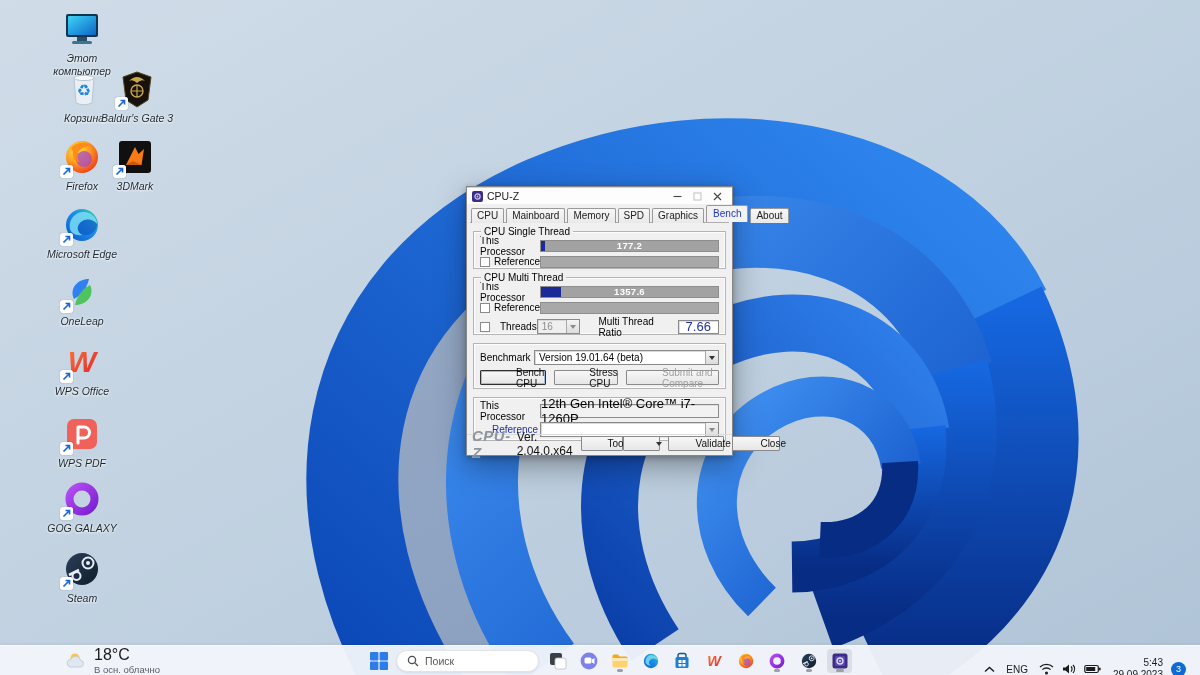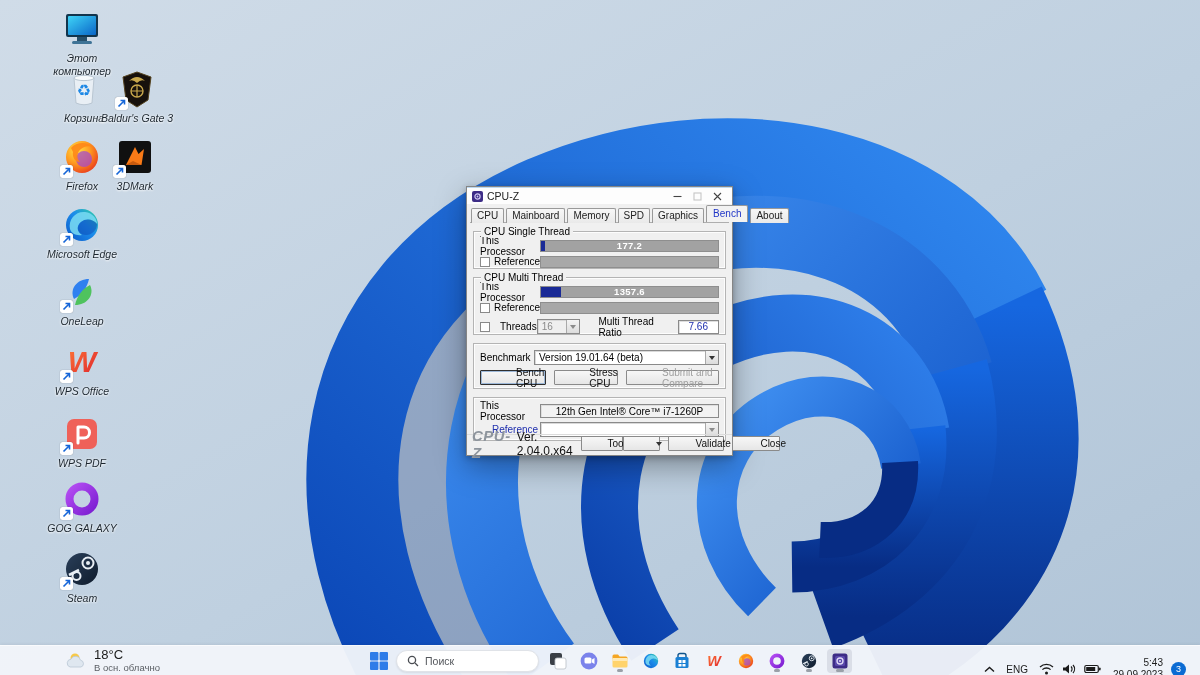--- a/index.html
+++ b/index.html
@@ -38,35 +38,35 @@
   .bar { position:relative; flex:1; height:12px; background:#a2a2a2; border:1px solid #8e8e8e; overflow:hidden; }
   .bar .fill { position:absolute; left:0; top:0; bottom:0; background:#1a2a96; }
   .bar .val { position:absolute; inset:0; display:flex; align-items:center; justify-content:center; color:#fff; font-size:9.5px; font-weight:bold; letter-spacing:.3px; }
   .bar.empty { background:#a8a8a8; }
 
   .threads-row { display:flex; align-items:center; margin:5px 0 2px 0; height:15px; }
   .sel { background:#fff; border:1px solid #8a8a8a; box-shadow:inset 1px 1px 0 #d9d9d9; height:15px; display:flex; align-items:center; font-size:10px; padding-left:4px; position:relative; }
   .sel .arrowbox { margin-left:auto; width:13px; align-self:stretch; background:linear-gradient(#f4f4f4,#dcdcdc); border-left:1px solid #a9a9a9; display:flex; align-items:center; justify-content:center; }
   .tri-down { width:0; height:0; border-left:3px solid transparent; border-right:3px solid transparent; border-top:4px solid #333; }
   .sel.disabled { background:#efefef; color:#8b8b8b; }
-  .field { background:#fff; border:1px solid #8a8a8a; box-shadow:inset 1px 1px 0 #dedede; height:14px; display:flex; align-items:center; justify-content:center; font-size:10px; }
+  .field { background:#fff; border:1px solid #8a8a8a; box-shadow:inset 1px 1px 0 #dedede; height:14px; display:flex; align-items:center; justify-content:center; font-size:13px; }
 
   .btn { background:linear-gradient(#f7f7f7,#e6e6e6); border:1px solid #8a8a8a; border-radius:1px; height:15px; display:flex; align-items:center; justify-content:center; font-size:10px; color:#111;padding-left:35px; }
   .btn.default { border:1px solid #2f2f2f; box-shadow:0 0 0 1px #9db8d8 inset; }
   .btn.disabled { color:#9f9f9f; }
 
   .footer { position:absolute; left:0; right:0; bottom:0; height:21px; border-top:1px solid #dcdcdc; display:flex; align-items:center; padding:0 5px 3px 5px; }
   .logo { font-size:15px; font-weight:bold; font-style:italic; color:#8e959d; letter-spacing:.5px; margin-right:6px; }
   .ver { font-size:12px; color:#111; margin-right:8px; }
 
   
   #taskbar { position:absolute; left:0; right:0; bottom:0; height:30px; background:rgba(241,245,250,.96); border-top:1px solid rgba(255,255,255,.6); box-shadow:0 -1px 3px rgba(0,0,0,.06); display:flex; align-items:center; }
   .tb-weather { position:absolute; left:58px; top:0; height:30px; display:flex; align-items:center; gap:6px; padding:0 8px; }
   .tb-weather .wtxt { display:flex; flex-direction:column; line-height:1.15; }
-  .wtemp { font-size:13px; color:#1b1b1b; }
+  .wtemp { font-size:16px; color:#1b1b1b; }
   .wcond { font-size:9.5px; color:#5c6066; }
   .tb-ico { position:absolute; top:3px; width:25px; height:24px; border-radius:4px; display:flex; align-items:center; justify-content:center; }
   .tb-ico svg { width:18px; height:18px; display:block; }
   .run-dash { position:absolute; bottom:1px; left:50%; transform:translateX(-50%); width:6px; height:3px; border-radius:2px; background:#9aa0a8; }
   .tb-ico.active { background:rgba(120,130,150,.18); }
   .tb-ico.active .run-dash { width:8px; background:#7d8globals0; }
   .searchpill { position:absolute; left:396px; top:4px; width:143px; height:22px; background:#fff; border:1px solid #e0e3e8; border-radius:11px; display:flex; align-items:center; padding:9px 10px; gap:6px; box-shadow:0 1px 2px rgba(0,0,0,.08); }
   .searchpill input { border:none; outline:none; width:100px; font-size:10.5px; background:transparent; color:#333; font-family:"Liberation Sans",sans-serif; }
   .searchpill input::placeholder { color:#54575c; opacity:1; }
   .tray { position:absolute; right:0; top:0; height:46px; display:flex; align-items:center; }

